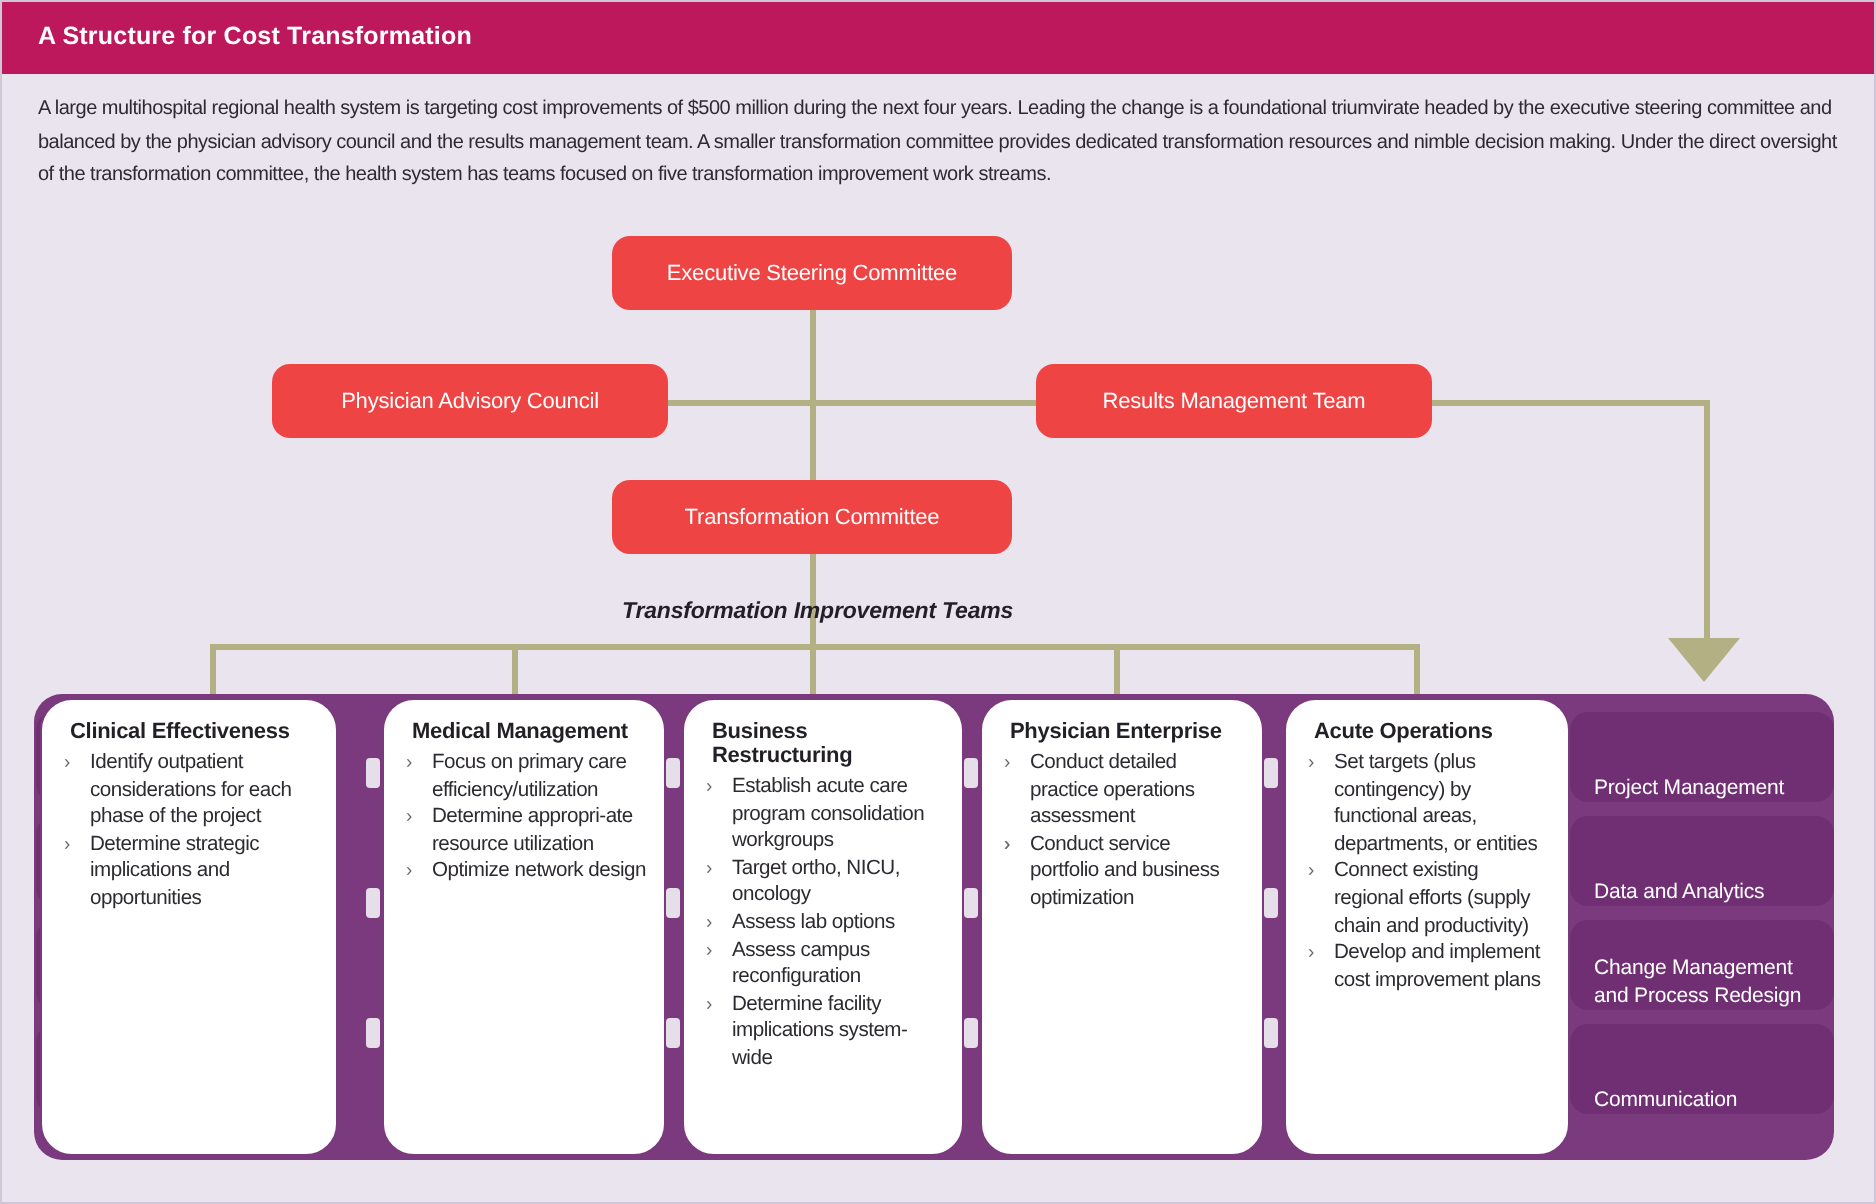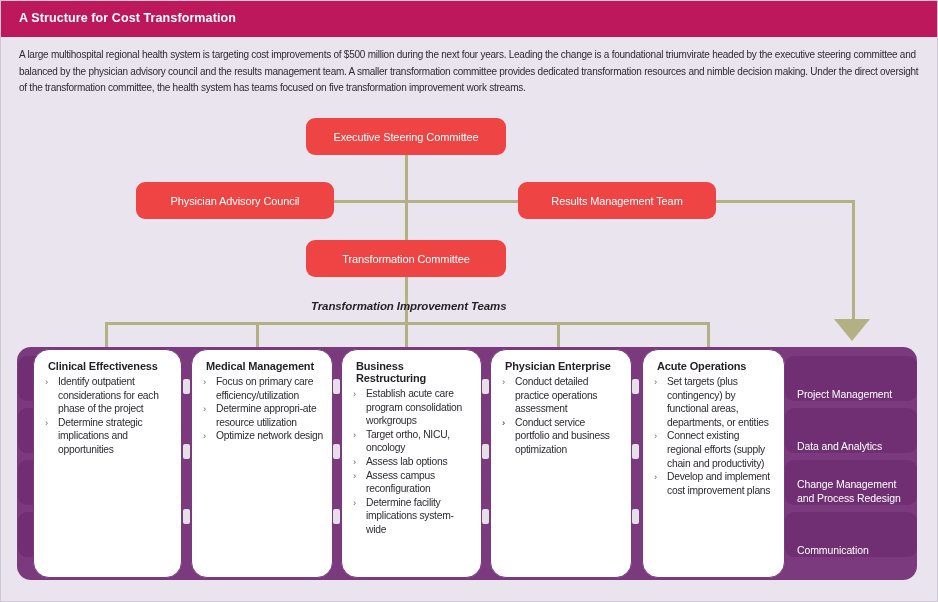--- a/index.html
+++ b/index.html
@@ -246,21 +246,21 @@
   <div class="side-tab side-tab-right" style="top:407px;">
     <span>Data and Analytics</span>
   </div>
   <div class="side-tab side-tab-right" style="top:459px;">
     <span>Change Management and Process Redesign</span>
   </div>
   <div class="side-tab side-tab-right" style="top:511px;">
     <span>Communication</span>
   </div>
 
-  <div class="card" style="left:32px; width:149px;">
+  <div class="card" style="left:19px; width:149px;">
     <div class="card-title">Clinical Effectiveness</div>
     <ul class="card-list">
         <li><span class="chev">›</span><span>Identify outpatient considerations for each phase of the project</span></li>
         <li><span class="chev">›</span><span>Determine strategic implications and opportunities</span></li>
       </ul>
   </div>
 
   <div class="card" style="left:190px; width:142px;">
     <div class="card-title">Medical Management</div>
     <ul class="card-list">

